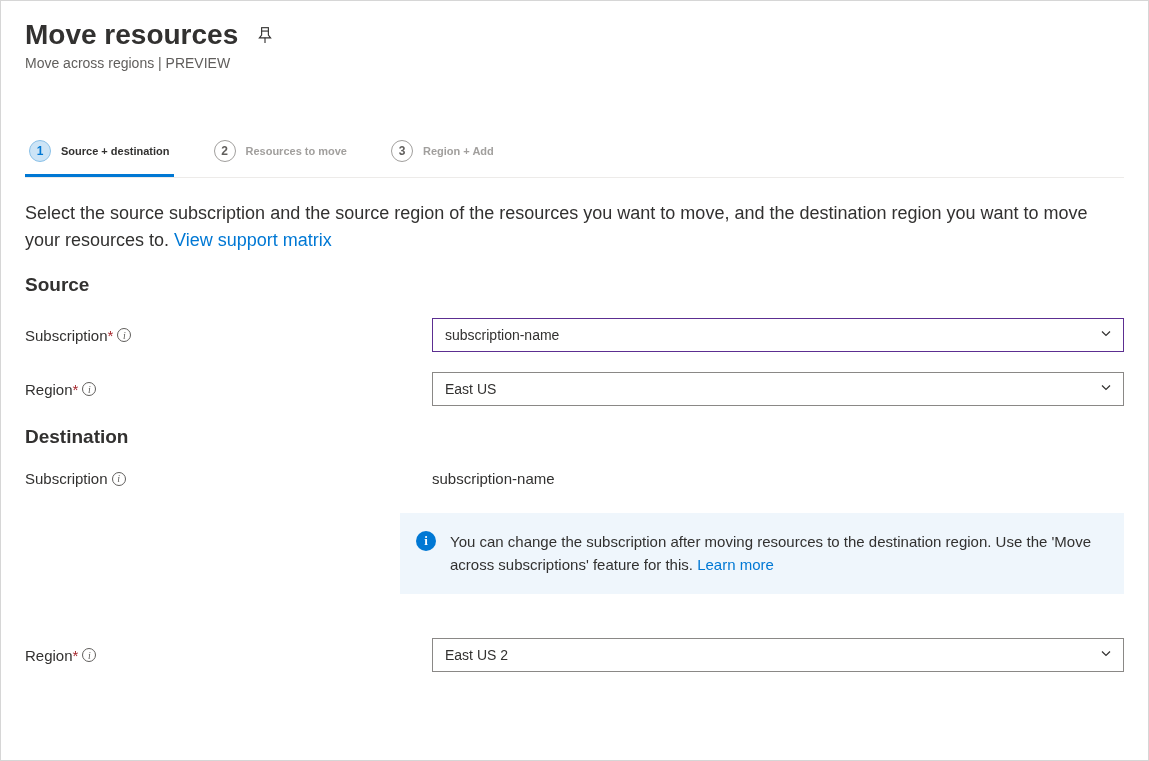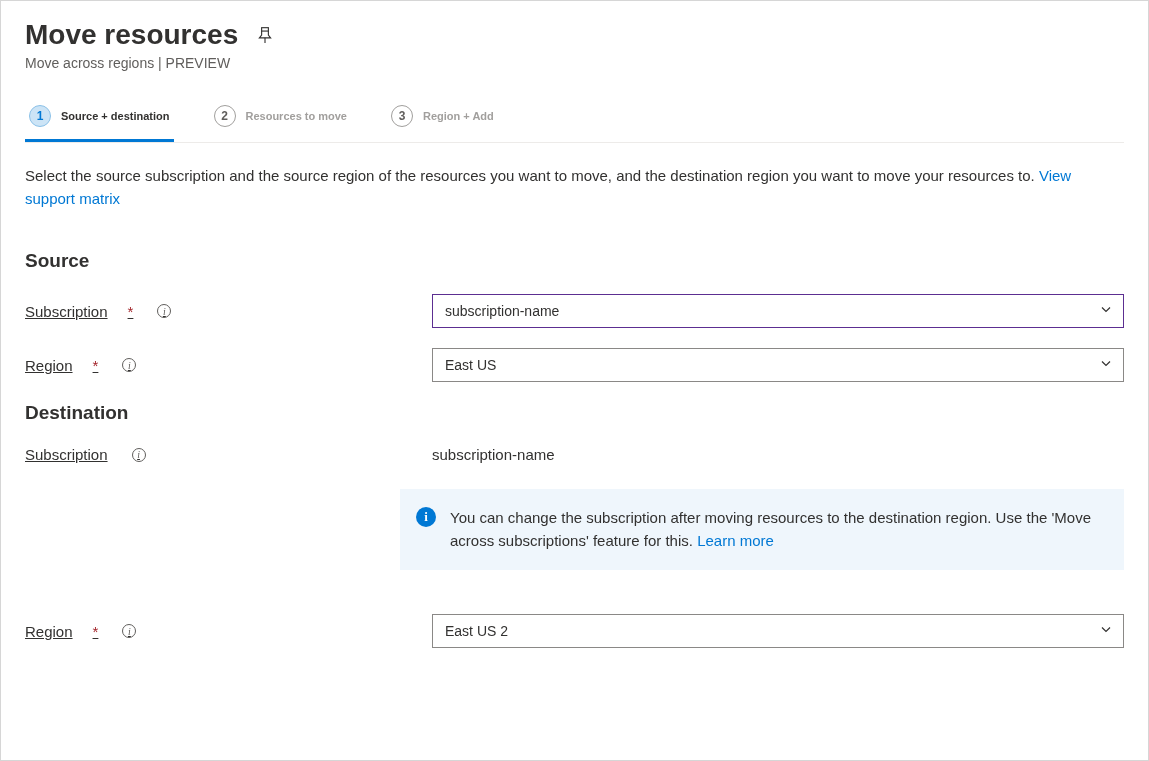--- a/index.html
+++ b/index.html
@@ -26,21 +26,21 @@
       font-size: 28px;
       font-weight: 600;
       color: #323130;
     }
     .pin-icon svg {
       display: block;
     }
     .subtitle {
       font-size: 14px;
       color: #605e5c;
-      margin-bottom: 28px;
+      margin-bottom: 63px;
     }
     .steps {
       display: flex;
       gap: 36px;
       margin-bottom: 0;
     }
     .step {
       display: flex;
       align-items: center;
       gap: 10px;
@@ -75,24 +75,24 @@
       color: #a19f9d;
     }
     .step.active .step-label {
       color: #323130;
     }
     .divider-line {
       border-top: 1px solid #edebe9;
       margin-bottom: 22px;
     }
     .description {
-      font-size: 15px;
+      font-size: 18px;
       color: #323130;
       line-height: 1.5;
-      margin-bottom: 40px;
+      margin-bottom: 20px;
     }
     .link {
       color: #0078d4;
       text-decoration: none;
       cursor: pointer;
     }
     .section-title {
       font-size: 19px;
       font-weight: 600;
       color: #323130;
@@ -100,24 +100,23 @@
     }
     .field-row {
       display: flex;
       align-items: center;
       margin-bottom: 20px;
     }
     .field-label-wrap {
       width: 375px;
       display: flex;
       align-items: center;
-      gap: 20px;
+      gap: 0;
       font-size: 15px;
       color: #323130;
-      text-decoration: underline;
     }
     .required {
       color: #a4262c;
     }
     .info-icon {
       display: inline-flex;
       align-items: center;
       justify-content: center;
       width: 14px;
       height: 14px;

